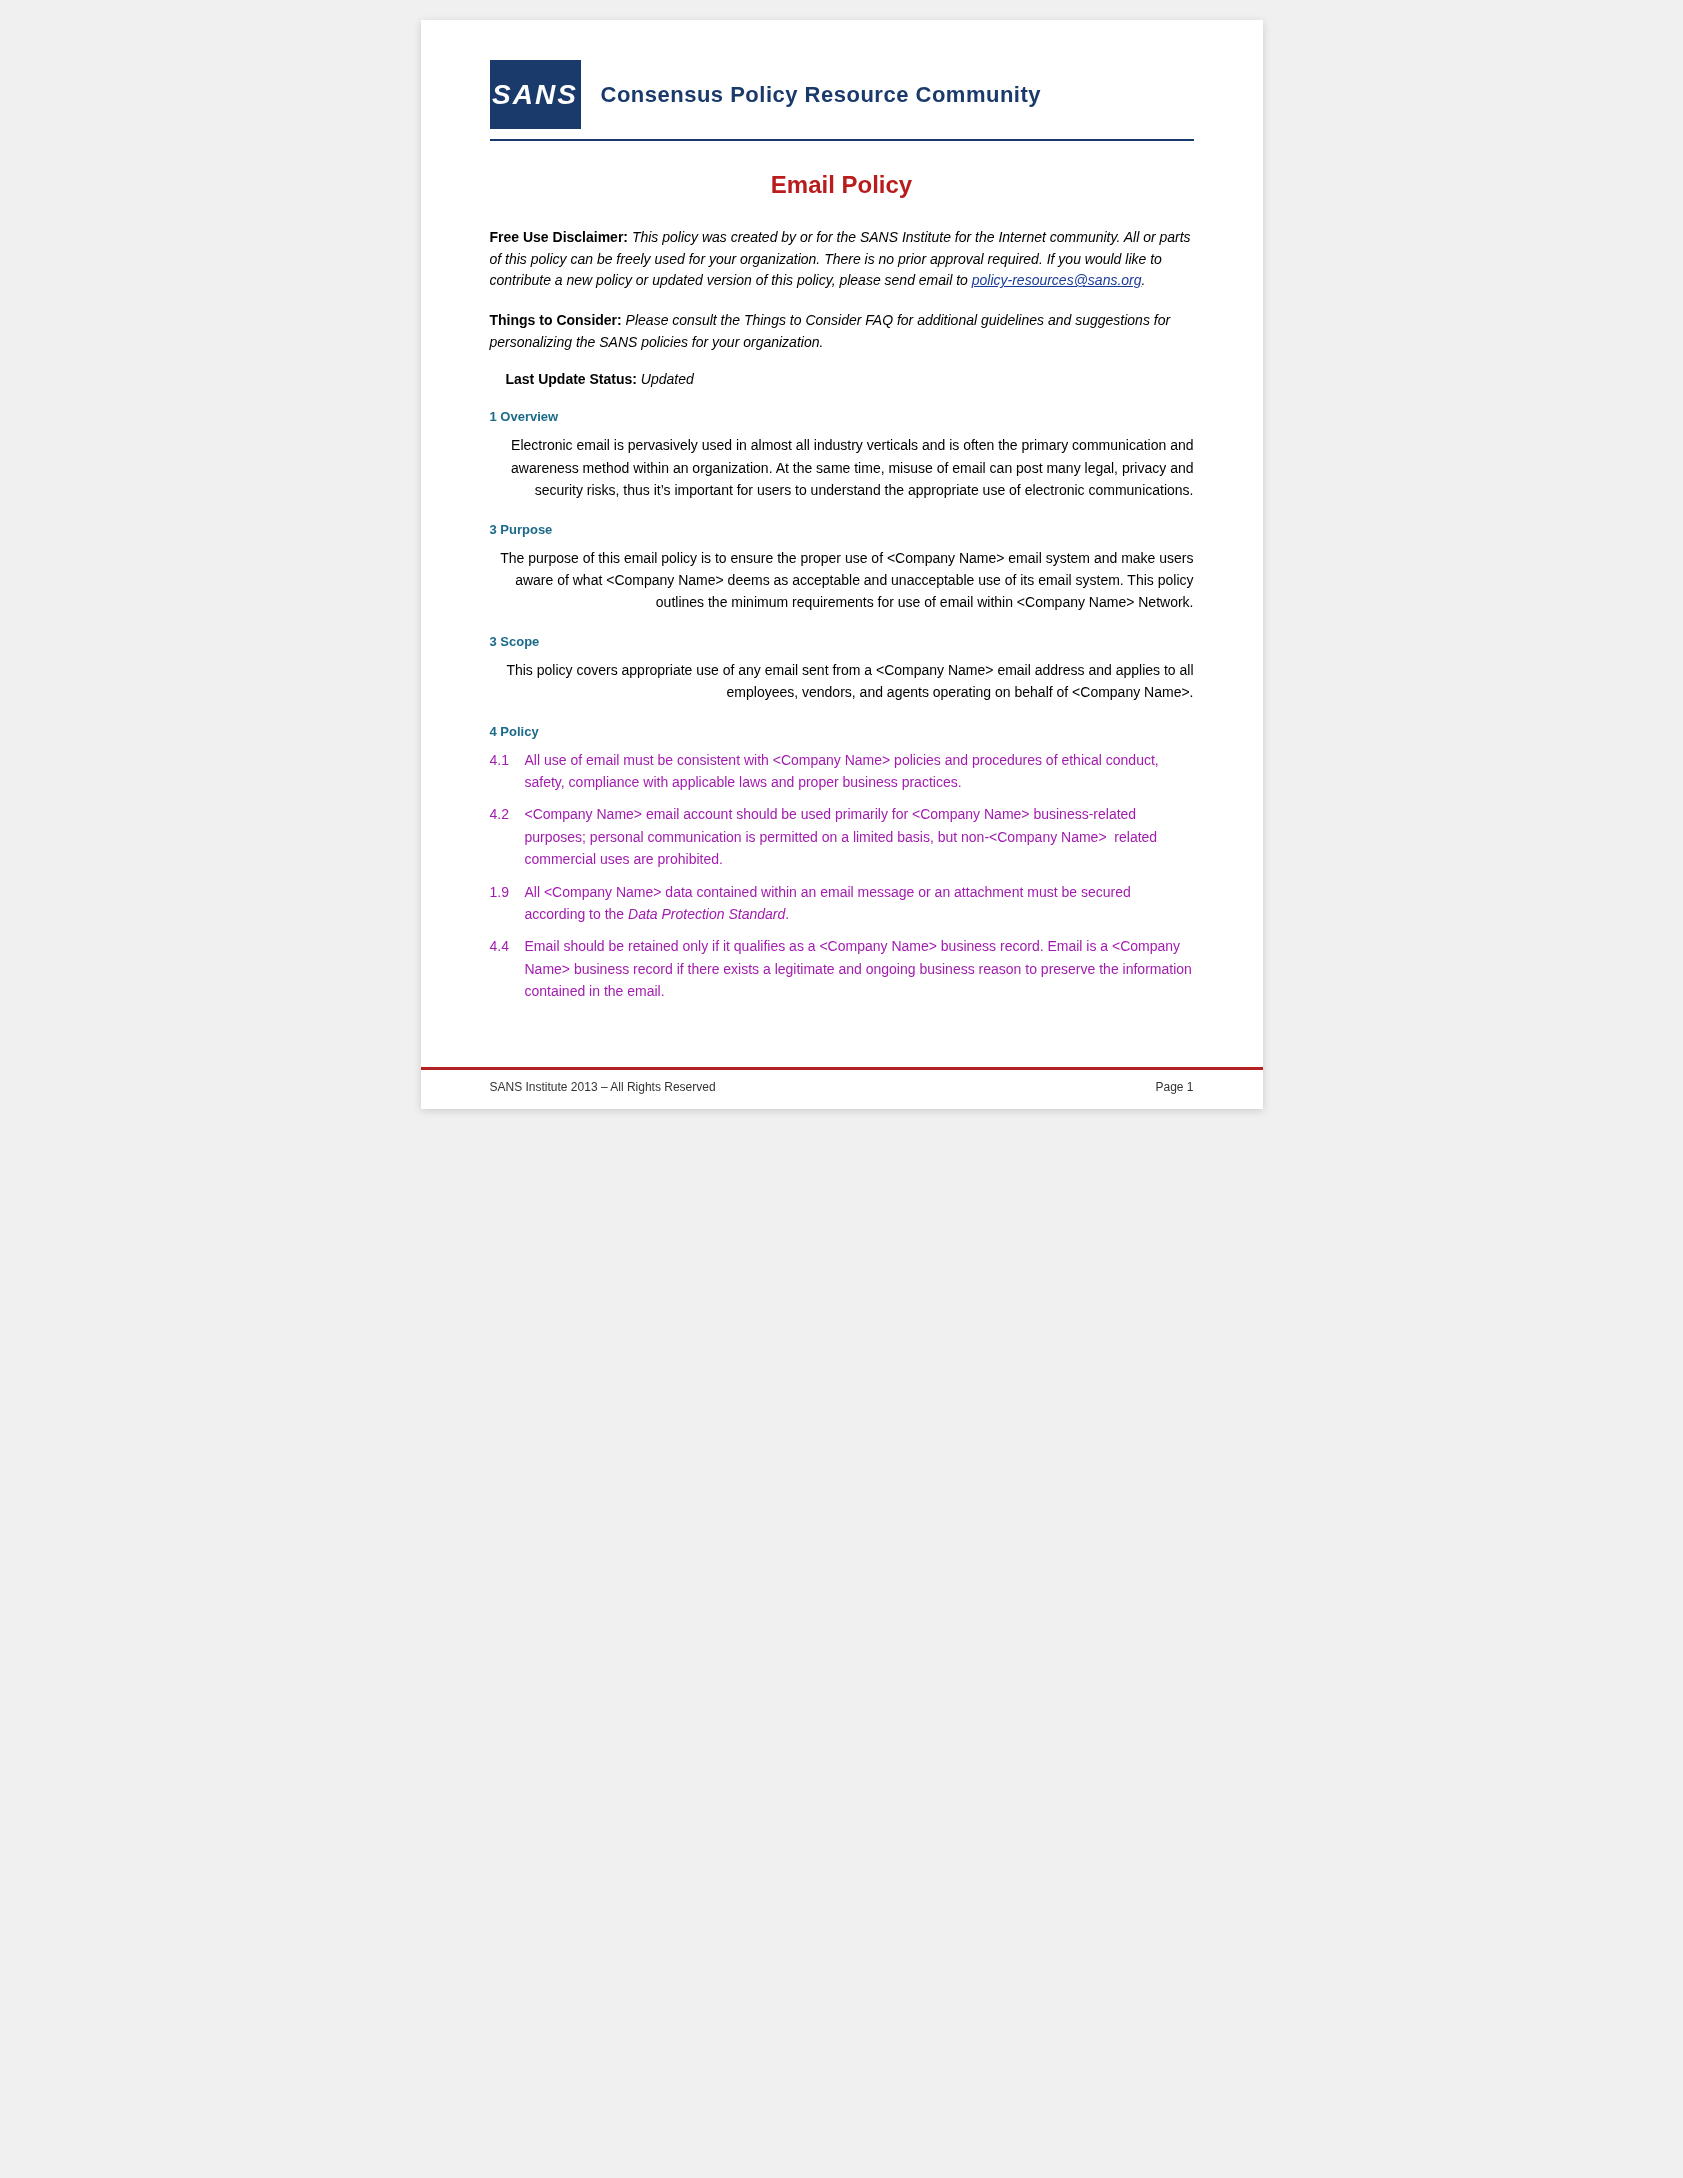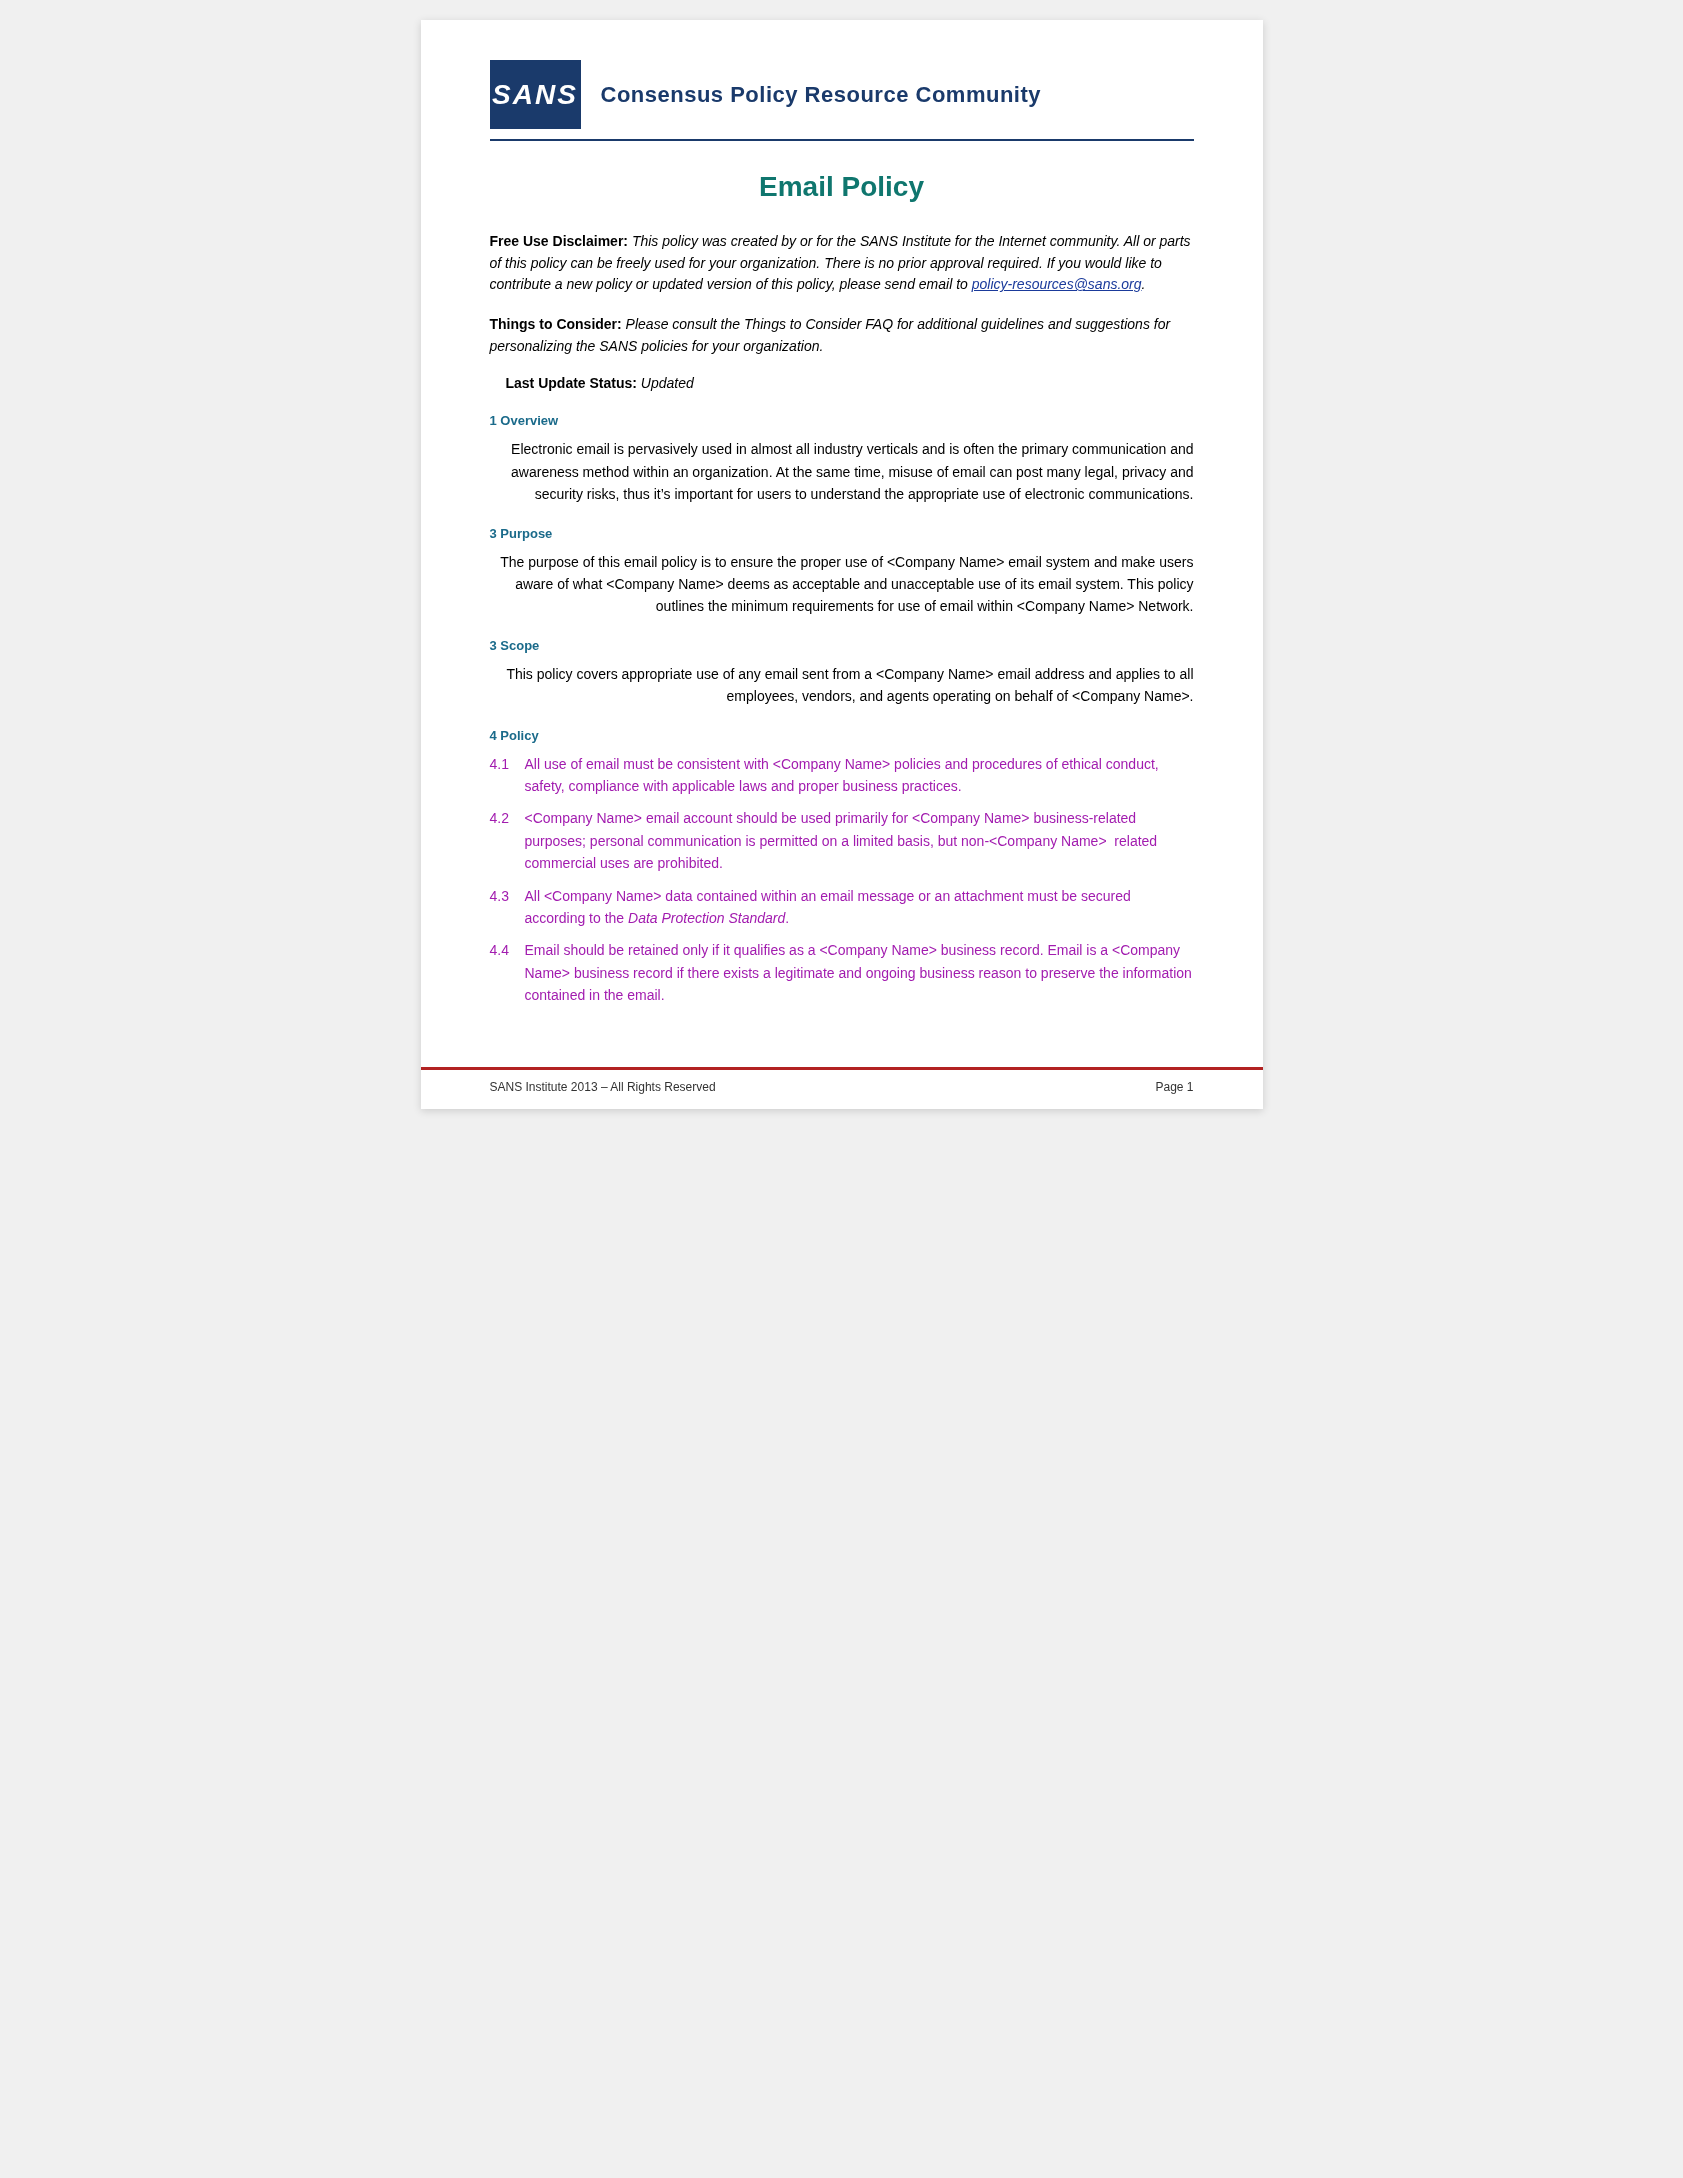--- a/index.html
+++ b/index.html
@@ -56,23 +56,23 @@
     .header-title {
       font-size: 22px;
       font-weight: 900;
       color: #1a3a6b;
       letter-spacing: 0.5px;
     }
 
     
     .doc-title {
       text-align: center;
-      font-size: 28px;
-      font-weight: bold;
-      color: #0f766e;
+      font-size: 24px;
+      font-weight: bold;
+      color: #b91c1c;
       margin-bottom: 28px;
       margin-top: 10px;
     }
 
     
     .disclaimer {
       margin-bottom: 18px;
       font-size: 14px;
       line-height: 1.55;
     }
@@ -233,21 +233,21 @@
         <div class="policy-list">
           <div class="policy-item">
             <span class="item-num">4.1</span>
             <span class="item-text">All use of email must be consistent with &lt;Company Name&gt; policies and procedures of ethical conduct, safety, compliance with applicable laws and proper business practices.</span>
           </div>
           <div class="policy-item">
             <span class="item-num">4.2</span>
             <span class="item-text">&lt;Company Name&gt; email account should be used primarily for &lt;Company Name&gt; business-related purposes; personal communication is permitted on a limited basis, but non-&lt;Company Name&gt;&nbsp;  related commercial uses are prohibited.</span>
           </div>
           <div class="policy-item">
-            <span class="item-num">4.3</span>
+            <span class="item-num">1.9</span>
             <span class="item-text">All &lt;Company Name&gt; data contained within an email message or an attachment must be secured according to the <em>Data Protection Standard</em>.</span>
           </div>
           <div class="policy-item">
             <span class="item-num">4.4</span>
             <span class="item-text">Email should be retained only if it qualifies as a &lt;Company Name&gt; business record. Email is a &lt;Company Name&gt; business record if there exists a legitimate and ongoing business reason to preserve the information contained in the email.</span>
           </div>
         </div>
       </div>
     </div>
 

